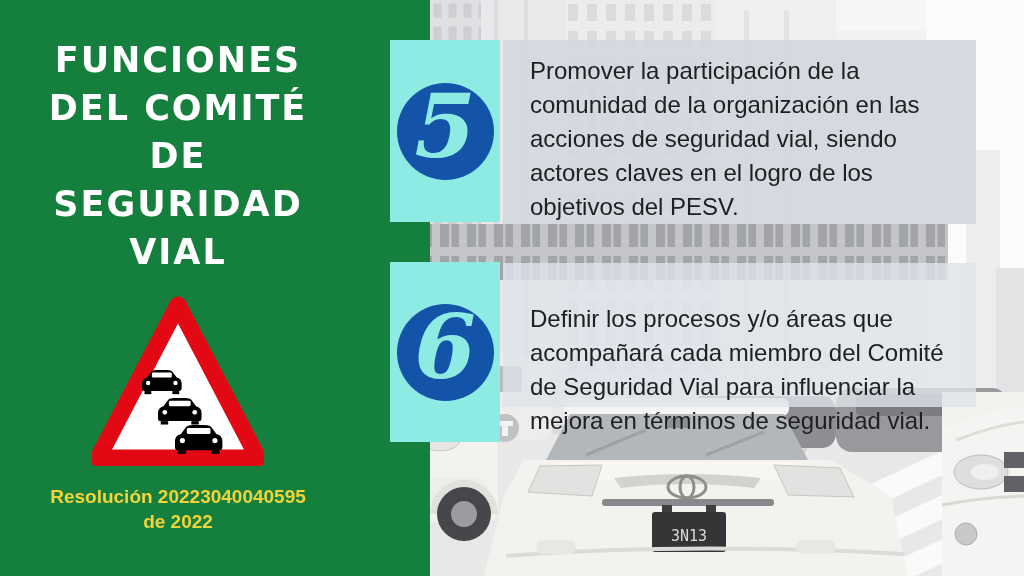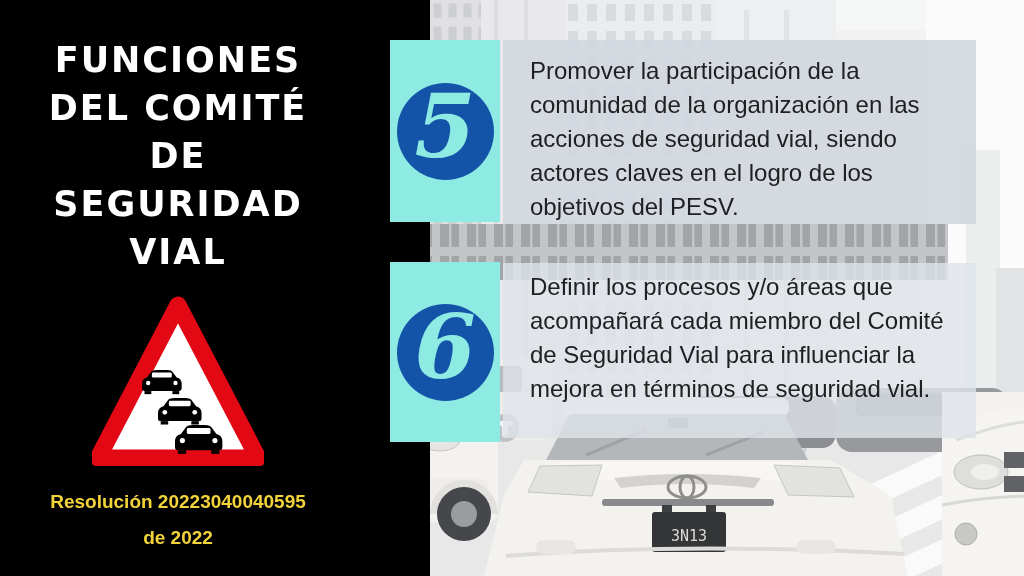--- a/index.html
+++ b/index.html
@@ -3,42 +3,42 @@
 <meta charset="utf-8">
 <style>
   html,body{margin:0;padding:0;background:#ffffff;}
   .slide{position:relative;width:1024px;height:576px;overflow:hidden;
          font-family:"Liberation Sans",sans-serif;background:#ffffff;}
 
   
   .photo{position:absolute;left:356px;top:0;width:668px;height:576px;}
 
   
-  .left-panel{position:absolute;left:0;top:0;width:430px;height:576px;background:#000000;}
+  .left-panel{position:absolute;left:0;top:0;width:430px;height:576px;background:#15803d;}
   .slide-title{position:absolute;left:0;top:36px;width:356px;margin:0;text-align:center;
      font-family:"DejaVu Sans","Liberation Sans",sans-serif;font-weight:bold;
      font-size:35px;line-height:48px;letter-spacing:2px;color:#ffffff;white-space:pre-line;}
   .warn-sign{position:absolute;left:92px;top:294px;}
   .resolution{position:absolute;left:8px;top:484px;width:340px;text-align:center;
-     font-weight:bold;font-size:19px;line-height:36px;color:#f2d33a;white-space:pre-line;}
+     font-weight:bold;font-size:19px;line-height:25px;color:#f2d33a;white-space:pre-line;}
 
   
   .num-square{position:absolute;left:390px;width:110px;background:#8debe4;
      display:flex;align-items:center;justify-content:center;}
   .sq-5{top:40px;height:182px;}
   .sq-6{top:262px;height:180px;}
   .num-circle{width:97px;height:97px;border-radius:50%;background:#1454a8;
      display:flex;align-items:center;justify-content:center;}
   .num{font-family:"DejaVu Serif","Liberation Serif",serif;font-style:italic;font-weight:bold;
      font-size:88px;line-height:1;color:#8debe4;transform:translateY(-5px);}
   .card-box{position:absolute;left:503px;width:473px;box-sizing:border-box;
      color:#202022;font-size:24px;line-height:34px;white-space:pre-line;
      padding:14px 12px 10px 27px;}
   .box-5{top:40px;height:184px;background:rgba(211,216,224,0.92);}
-  .box-6{top:263px;height:175px;background:rgba(222,227,234,0.80);padding-top:7px;}
+  .box-6{top:263px;height:144px;background:rgba(222,227,234,0.80);padding-top:39px;}
 </style>
 </head>
 <body>
 
 <div class="slide">
 
   <svg class="photo" viewBox="0 0 668 576">
     <defs>
       <pattern id="p-win1" width="15" height="23" patternUnits="userSpaceOnUse">
         <rect width="15" height="23" fill="#d9dadc"></rect>

